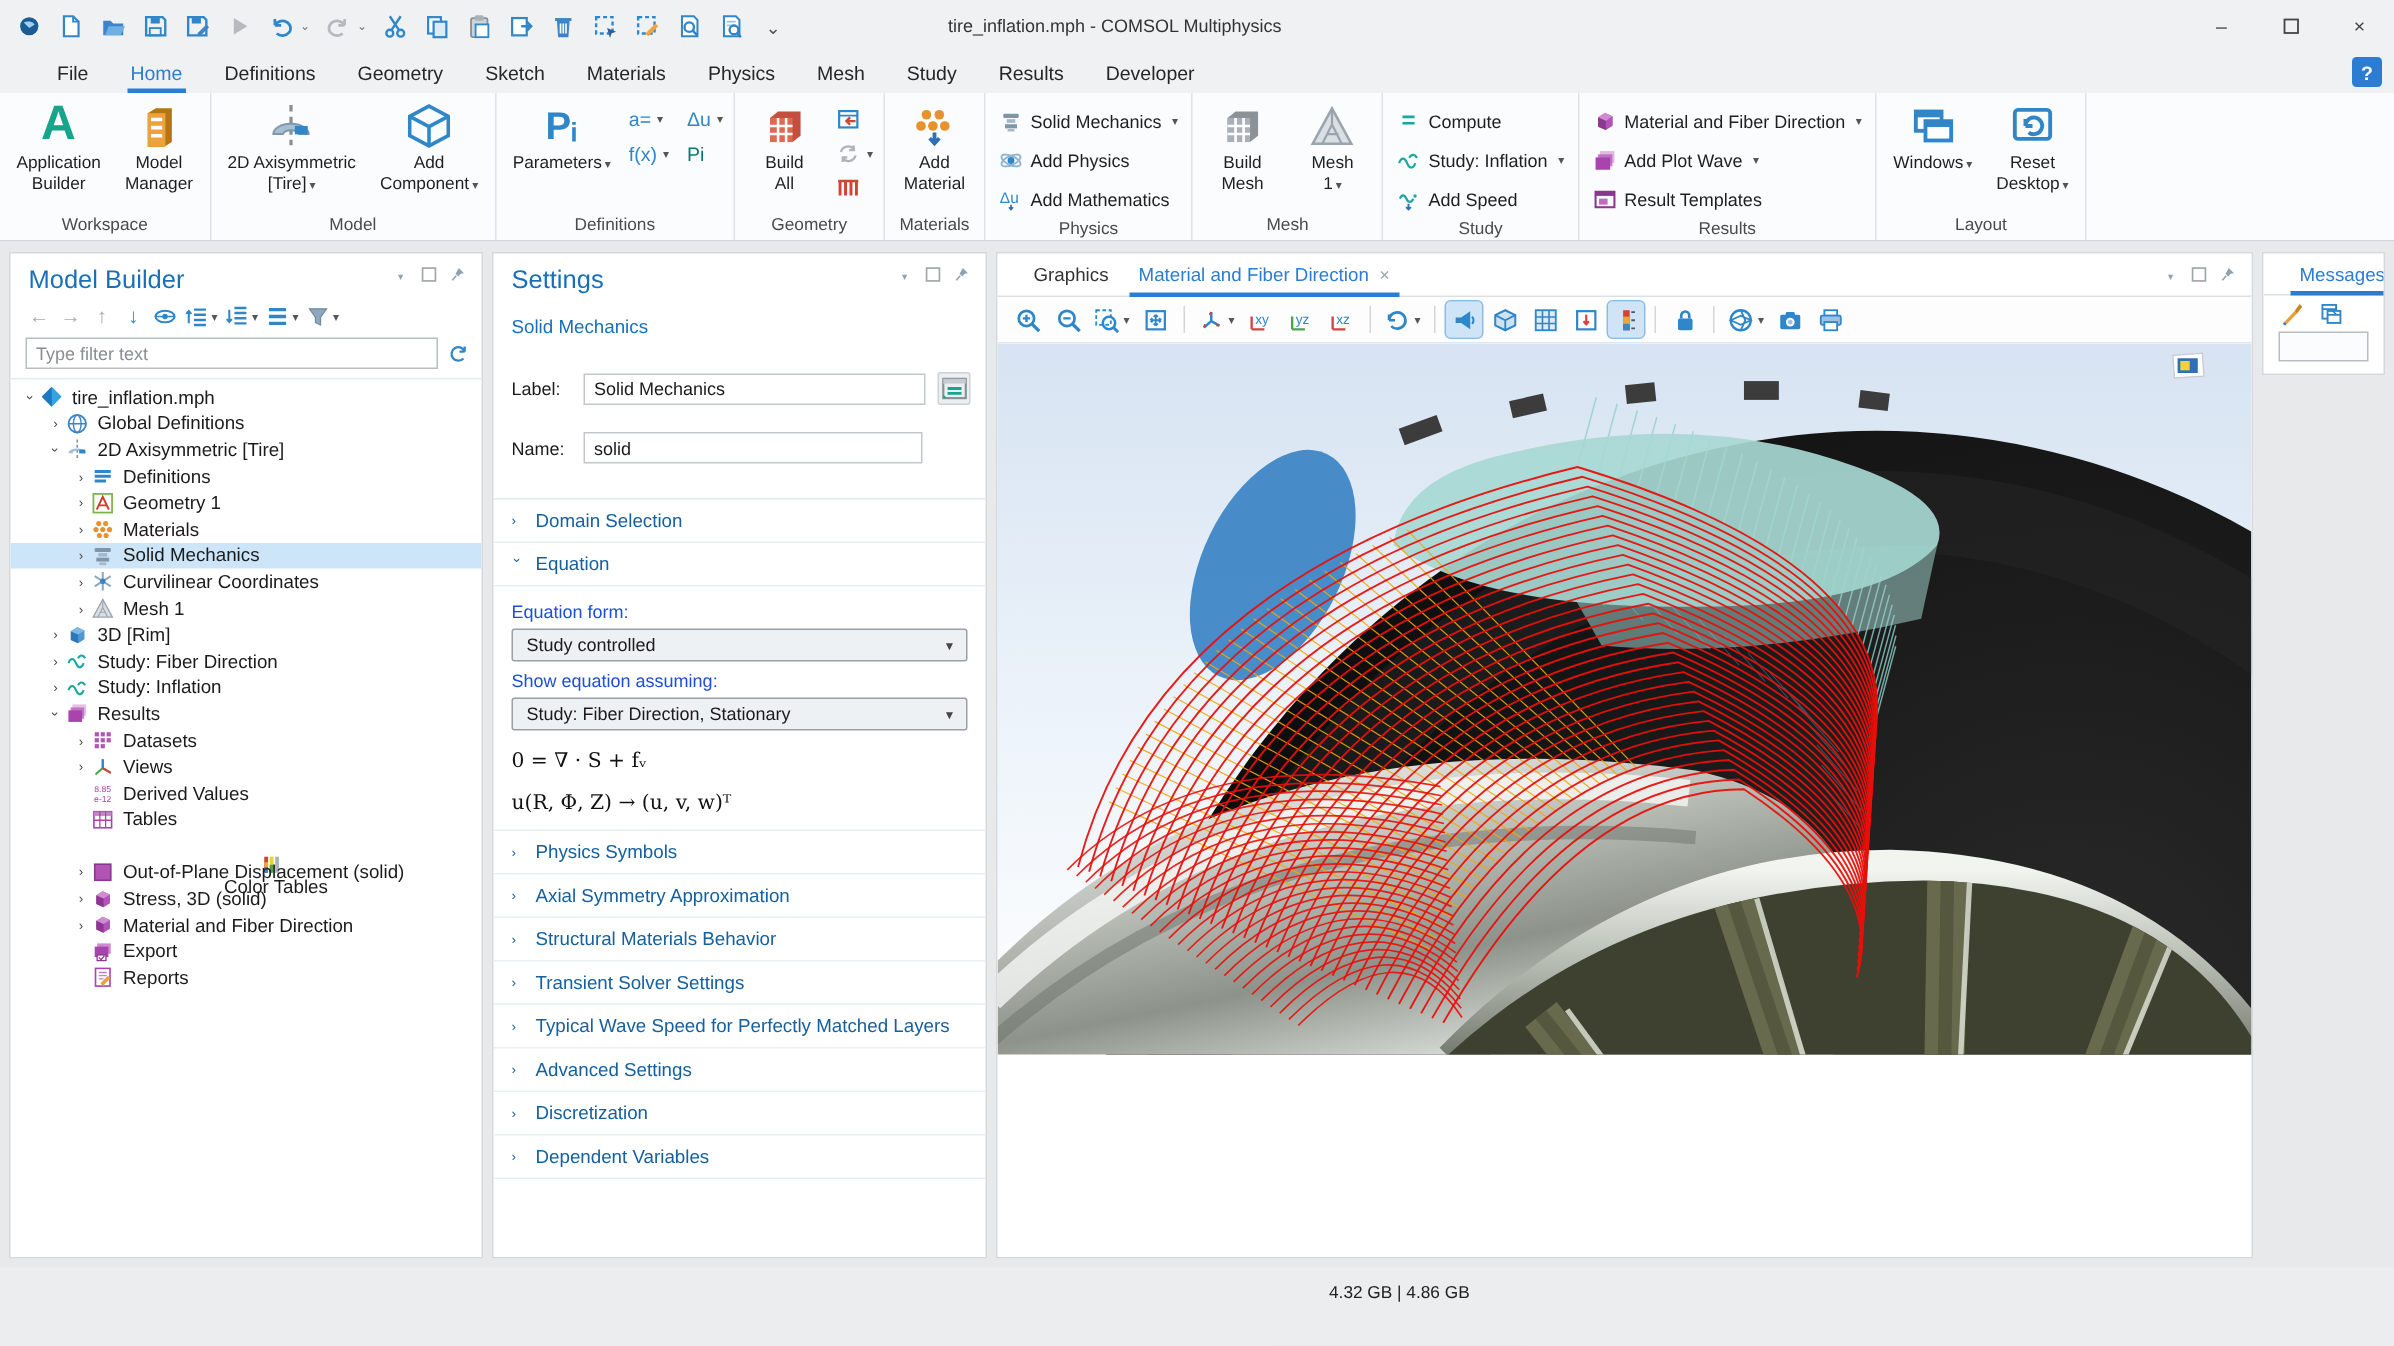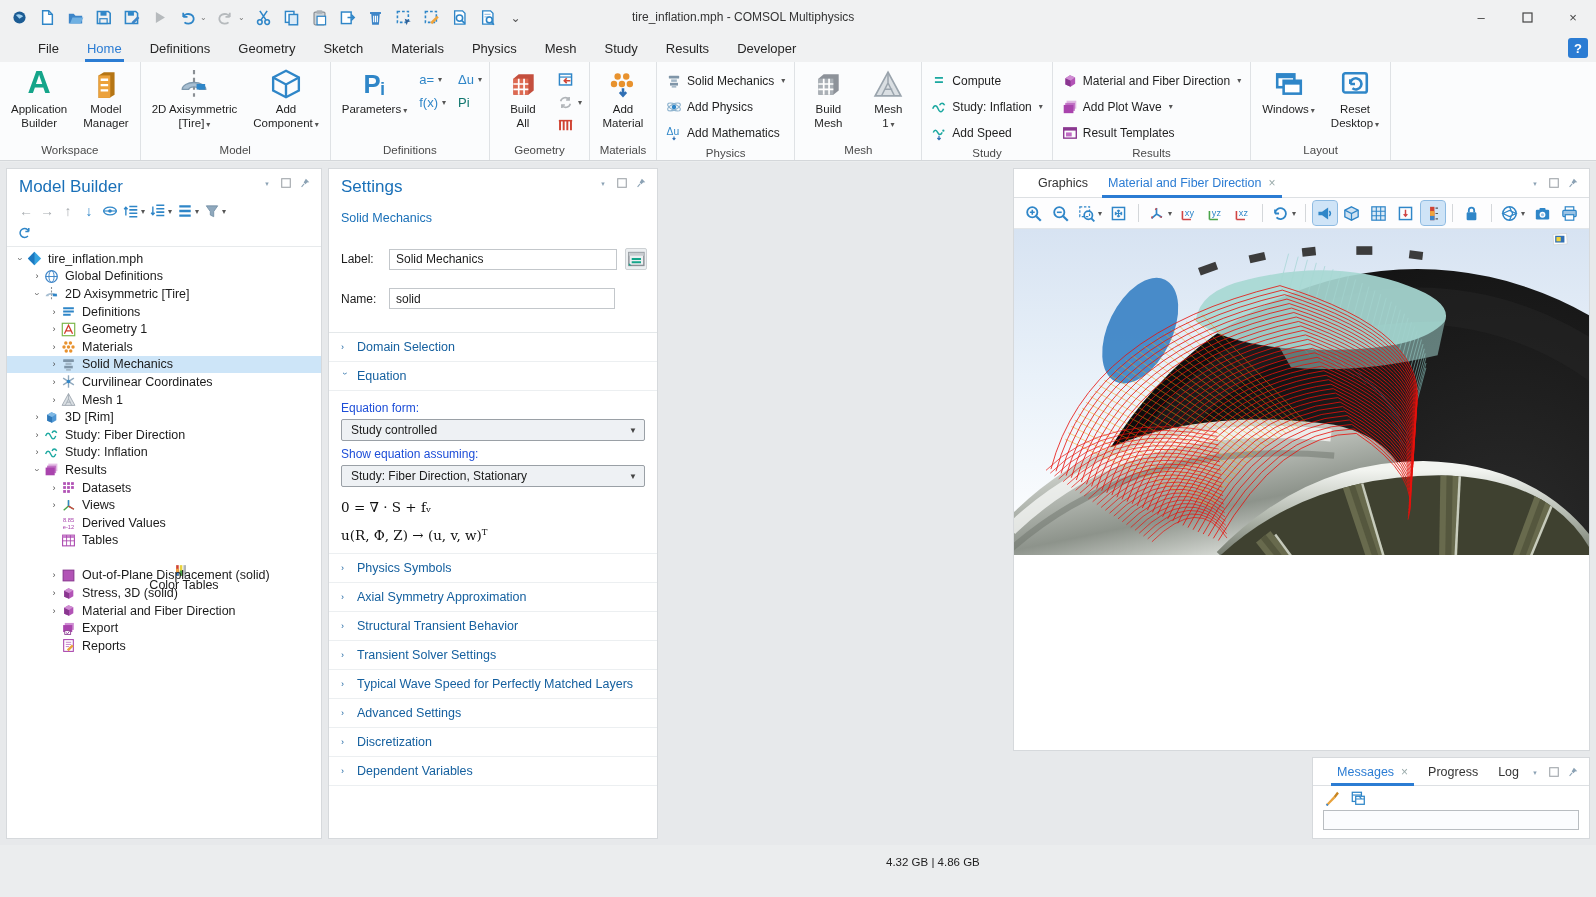--- a/index.html
+++ b/index.html
@@ -85,21 +85,21 @@
   .sec-h .chev { font-size:9px; color:#15609f; width:8px; }
   .sec-h .chev.exp{ transform:rotate(90deg); }
   .sec-body { padding:4px 12px 10px 12px; border-bottom:1px solid #eceff1; }
   .fld-label { font-size:12px; margin:6px 0 4px 0; color:#1d4ed8; }
   .select { height:22px; background:#eef1f4; border:1px solid #9aa0a6; border-radius:2px; display:flex; align-items:center;
     justify-content:space-between; padding:0 7px 0 9px; font-size:12px; color:#1b1b1b; }
   .select .arr { font-size:8px; color:#444; }
   .eq { font-family:"DejaVu Serif", serif; font-size:13.5px; margin-top:12px; color:#111; }
 
   
-  #gcol { flex:1; display:flex; flex-direction:column; gap:6px;align-items:flex-end; }
+  #gcol { flex:1; display:flex; flex-direction:row; gap:6px; }
   #graphics { flex:1; }
   .tabrow { display:flex; align-items:center; height:29px; padding:0 10px 0 14px; border-bottom:1px solid #dde0e3; background:#fff; }
   .gtab { display:flex; align-items:center; gap:7px; padding:0 10px; height:29px; font-size:12.5px; color:#333; position:relative; }
   .gtab.active { color:#2b7cd3; }
   .gtab.active::after { content:""; position:absolute; left:4px; right:4px; bottom:0; height:2.5px; background:#2b7cd3; }
   .tab-close { color:#9aa; font-size:12px; }
   .tabrow .corner-icons{ margin-left:auto; }
   .gtoolbar { display:flex; align-items:center; gap:3px; height:31px; padding:0 8px; border-bottom:1px solid #e3e6e9; background:#fdfdfe; }
   .g-btn { height:24px; min-width:24px; display:flex; align-items:center; justify-content:center; border-radius:3px; padding:0 2px; gap:1px; }
   .g-btn .icon { width:17px; height:17px; }
@@ -709,20 +709,21 @@
         <div class="tb-btn">
           <span class="icon">
             <svg viewBox="0 0 14 14" width="100%" height="100%">
               <path d="M2 2.5 h10 L8.5 7.5 V12 L5.5 10.5 V7.5 Z" fill="#8fa8bd" stroke="#6f8ba2" stroke-width="0.7"></path>
             </svg>
           </span>
           <span class="caret">▾</span>
         </div>
       </div>
     <div class="mb-filter">
+      <input placeholder="Type filter text" style="">
       <span class="icon" id="mb-refresh">
           <svg viewBox="0 0 14 14" width="100%" height="100%">
             <path d="M11 6 a4.2 4.2 0 1 0 -0.8 4.2 M11 6 V2.8 M11 6 H7.8" fill="none" stroke="#2f86c8" stroke-width="1.4"></path>
           </svg>
         </span>
     </div>
     <div id="tree">
         <div class="tree-row" style="padding-left: 6px;">
           <span class="tw exp">›</span>
           <span class="icon ticon">
@@ -1054,21 +1055,21 @@
         <div class="sec-h">
           <span class="chev">›</span>
           <span>Physics Symbols</span>
         </div>
         <div class="sec-h">
           <span class="chev">›</span>
           <span>Axial Symmetry Approximation</span>
         </div>
         <div class="sec-h">
           <span class="chev">›</span>
-          <span>Structural Transient Behavior</span>
+          <span>Structural Materials Behavior</span>
         </div>
         <div class="sec-h">
           <span class="chev">›</span>
           <span>Transient Solver Settings</span>
         </div>
         <div class="sec-h">
           <span class="chev">›</span>
           <span>Typical Wave Speed for Perfectly Matched Layers</span>
         </div>
         <div class="sec-h">

